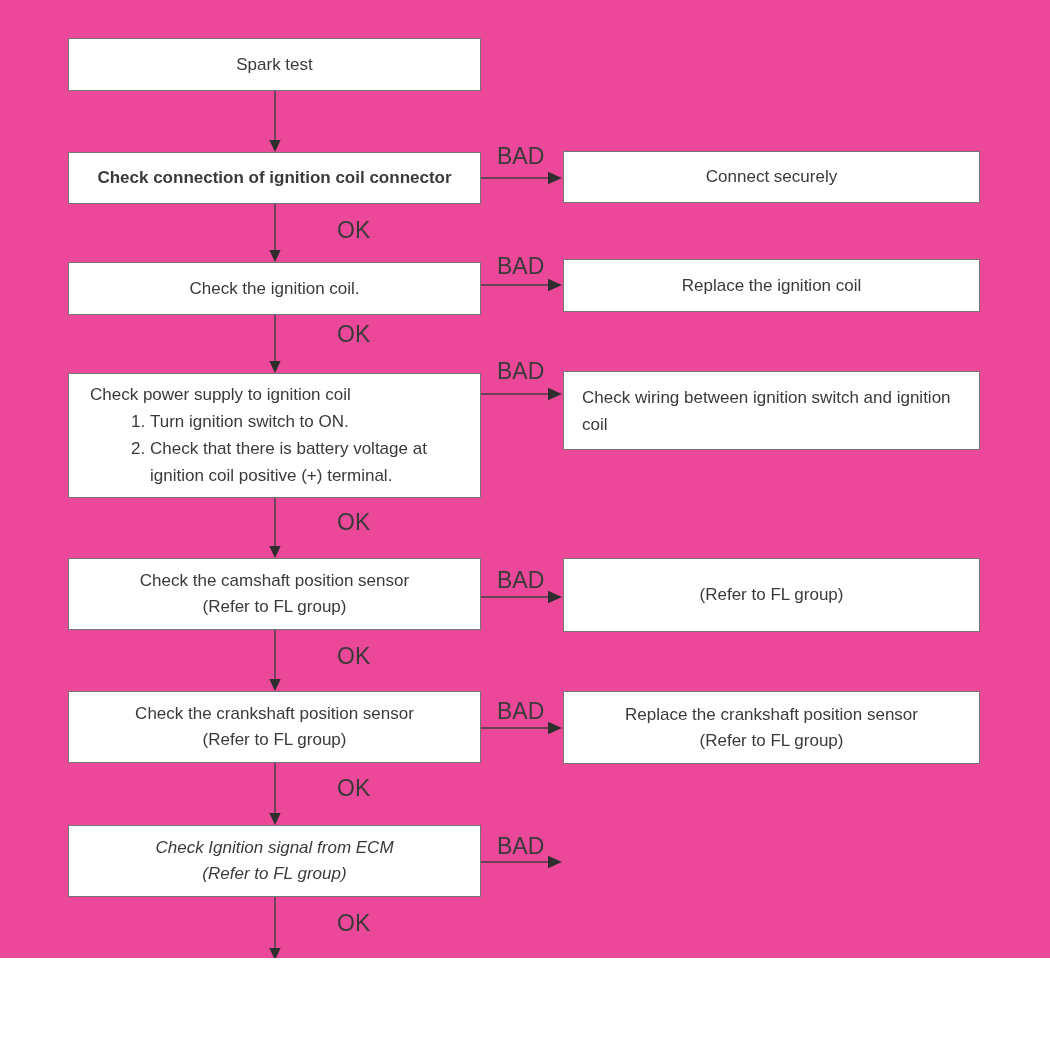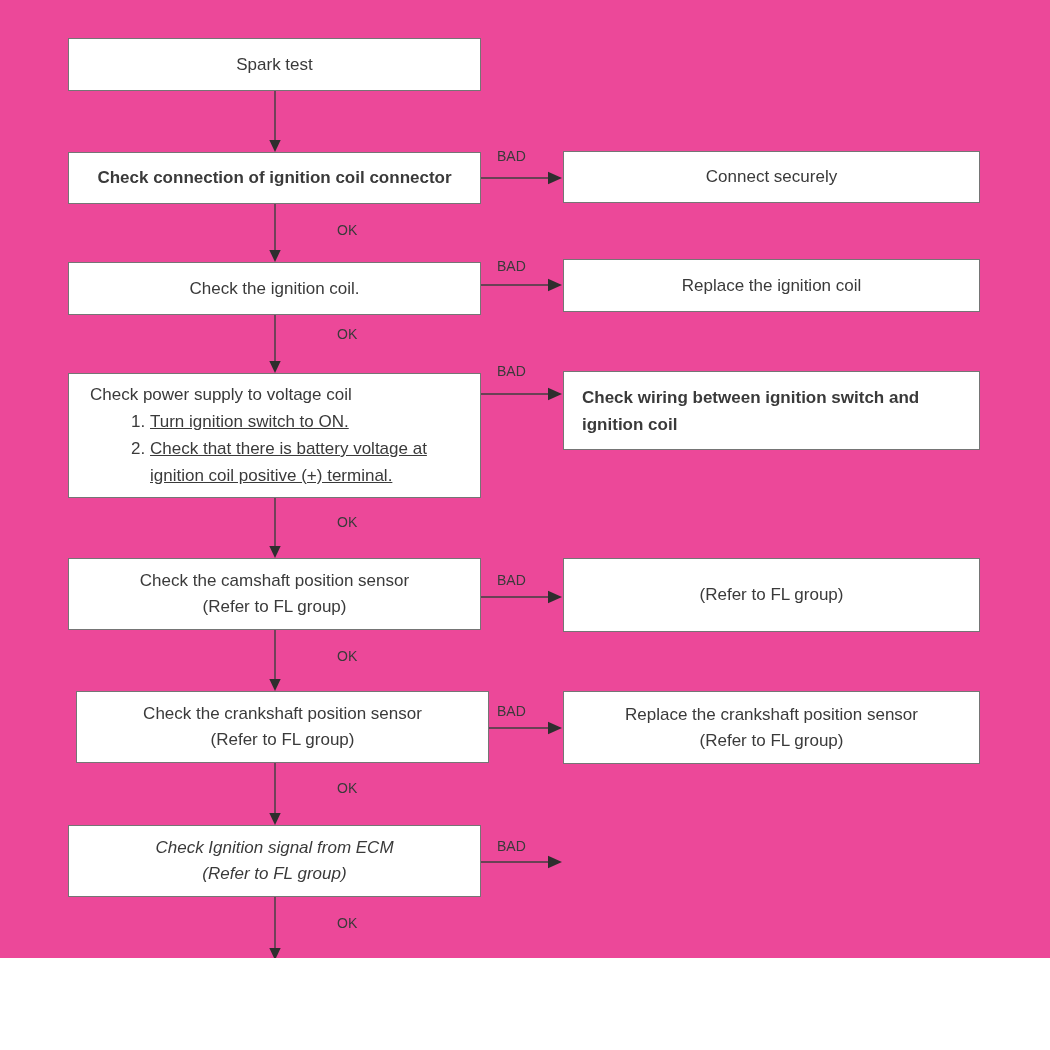--- a/index.html
+++ b/index.html
@@ -35,40 +35,39 @@
     align-items: center;
     text-align: center;
   }
   .left-col  { left: 68px;  width: 413px; }
   .right-col { left: 563px; width: 417px; }
 
   .box.align-left {
     align-items: flex-start;
     text-align: left;
   }
-  .box .pad-left { padding-left: 18px; padding-right: 14px; font-weight: bold; }
+  .box .pad-left { padding-left: 18px; padding-right: 14px; }
 
   .box.list-box {
     justify-content: flex-start;
     align-items: stretch;
     text-align: left;
     padding: 7px 12px 8px 21px;
     line-height: 27px;
   }
   .box.list-box ol {
     margin: 0;
     padding-left: 60px;
     list-style: decimal outside;
-    text-decoration: underline;
   }
   .box.list-box li { line-height: 27px; }
 
   .edge-label {
     position: absolute;
-    font-size: 14px;
+    font-size: 23px;
     line-height: 19px;
     color: #3a3a3a;
     white-space: nowrap;
   }
   .ok-label  { left: 290px; margin-left: 47px; }
   .bad-label { left: 497px; }
 </style>
 </head>
 <body>
 
@@ -139,33 +138,33 @@
 
   <div class="box left-col" style="top:152px; height:52px;font-weight:bold;">
     <span>Check connection of ignition coil connector</span>
   </div>
 
   <div class="box left-col" style="top:262px; height:53px;">
     <span>Check the ignition coil.</span>
   </div>
 
   <div class="box left-col list-box" style="top:373px; height:125px;">
-    <div>Check power supply to voltage coil</div>
+    <div>Check power supply to ignition coil</div>
     <ol>
       <li>Turn ignition switch to ON.</li>
       <li>Check that there is battery voltage at ignition coil positive (+) terminal.</li>
     </ol>
   </div>
 
   <div class="box left-col" style="top:558px; height:72px;">
     <span>Check the camshaft position sensor</span>
     <span>(Refer to FL group)</span>
   </div>
 
-  <div class="box left-col" style="top:691px; height:72px;margin-left:8px;">
+  <div class="box left-col" style="top:691px; height:72px;">
     <span>Check the crankshaft position sensor</span>
     <span>(Refer to FL group)</span>
   </div>
 
   <div class="box left-col" style="top:825px; height:72px;font-style:italic;">
     <span>Check Ignition signal from ECM</span>
     <span>(Refer to FL group)</span>
   </div>
 
   <div class="box left-col" style="top:960px; height:50px;">

